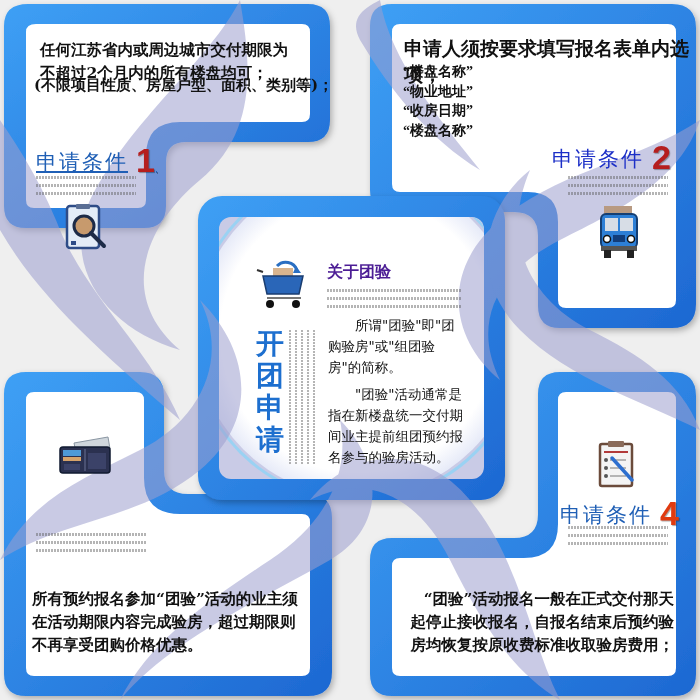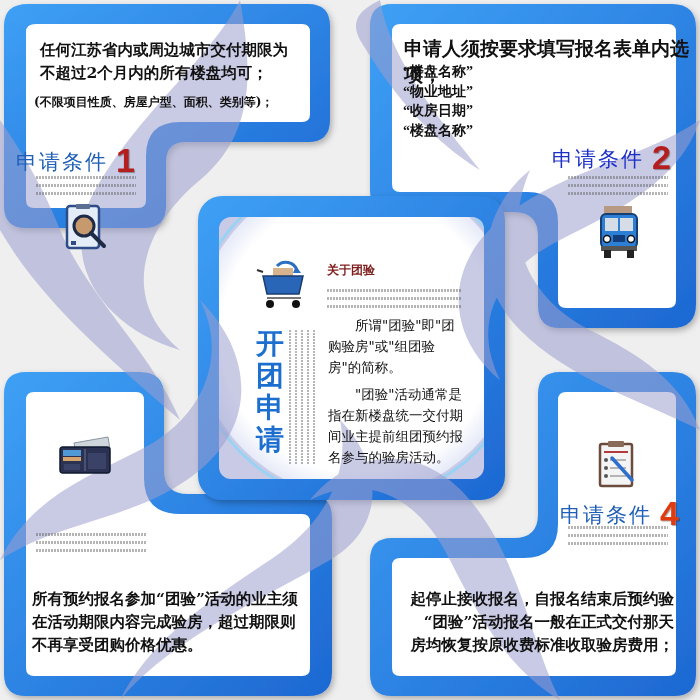--- a/index.html
+++ b/index.html
@@ -14,21 +14,21 @@
   .filler { position: absolute; height: 24px; width: 150px;
     background: repeating-linear-gradient(90deg, rgba(90,90,90,0.45) 0 2px, transparent 2px 3px);
     -webkit-mask: repeating-linear-gradient(180deg, #000 0 3px, transparent 3px 8px);
     mask: repeating-linear-gradient(180deg, #000 0 3px, transparent 3px 8px); }
   .fillerv { position: absolute; width: 28px; height: 130px;
     background: repeating-linear-gradient(180deg, rgba(90,90,90,0.45) 0 2px, transparent 2px 3px);
     -webkit-mask: repeating-linear-gradient(90deg, #000 0 2px, transparent 2px 6px);
     mask: repeating-linear-gradient(90deg, #000 0 2px, transparent 2px 6px); }
   .icon { position: absolute; }
   .vert { position: absolute; font-family: "DejaVu Sans", "Liberation Sans", sans-serif; color: #1d6fcf; font-weight: bold; font-size: 28px; line-height: 32px; width: 34px; text-align: center; }
-  .about-title { position: absolute; font-family: Liberation Mono, monospace; color: #7f1d1d; font-size: 12px; font-weight: bold; }
+  .about-title { position: absolute; font-family: Liberation Mono, monospace; color: #4c1d95; font-size: 16px; font-weight: bold; }
   .about-body { position: absolute; font-family: "DejaVu Sans", "Liberation Sans", sans-serif; color: #111; font-size: 13.5px; line-height: 21px; }
   .about-body p { margin: 0; text-indent: 2em; }
 </style>
 </head>
 <body>
 
 <div class="canvas">
 
   <svg class="bg" width="700" height="700" viewBox="0 0 700 700">
     <defs>
@@ -85,22 +85,22 @@
       <path d="M700,430 C640,400 570,380 520,330 C470,280 480,210 530,170 C500,240 530,300 590,330 C640,355 680,380 700,430 Z"></path>
       <path d="M0,230 C40,300 110,360 180,420 C150,350 90,300 60,230 C40,180 20,150 0,120 Z"></path>
       <path d="M380,0 C390,60 440,120 480,170 C430,140 390,90 360,40 C350,20 360,10 380,0 Z"></path>
     </g>
   </svg>
 
   <div class="txt" style="left:40px;top:38px;font-size:15.5px;line-height:23px;">
     <div>任何江苏省内或周边城市交付期限为</div>
     <div>不超过2个月内的所有楼盘均可；</div>
   </div>
-  <div class="txt" style="left:34px;top:94px;font-size:12px;">(不限项目性质、房屋户型、面积、类别等)；</div>
-  <div class="cond" style="left:16px;top:141px;">
+  <div class="txt" style="left:34px;top:76px;font-size:15px;">(不限项目性质、房屋户型、面积、类别等)；</div>
+  <div class="cond" style="left:36px;top:141px;text-decoration:underline;">
     <span>申请条件</span><span class="num">1</span>
   </div>
   <div class="filler" style="left:36px;top:176px;width:100px;"></div>
   <svg class="icon" style="left:64px;top:204px" width="48" height="52" viewBox="0 0 48 52">
     <rect x="3" y="2" width="32" height="42" rx="3" fill="#e3ecf7" stroke="#2e4c87" stroke-width="2.5"></rect>
     <rect x="12" y="0" width="14" height="5" rx="1" fill="#5b6f95"></rect>
     <circle cx="20" cy="22" r="10" fill="#c79a6d" stroke="#1d2b47" stroke-width="3"></circle>
     <line x1="27" y1="29" x2="40" y2="42" stroke="#1d2b47" stroke-width="4" stroke-linecap="round"></line>
     <rect x="7" y="37" width="5" height="4" fill="#2e4c87"></rect>
   </svg>
@@ -181,18 +181,18 @@
       <line x1="12" y1="28" x2="28" y2="28" stroke="#777"></line>
     <circle cx="8" cy="36" r="2" fill="#555"></circle>
       <line x1="12" y1="36" x2="28" y2="36" stroke="#777"></line>
     <line x1="14" y1="18" x2="34" y2="40" stroke="#2d6fcf" stroke-width="3.5" stroke-linecap="round"></line>
   </svg>
   <div class="cond" style="left:560px;top:494px;">
     <span>申请条件</span><span class="num" style="color:#e03a10">4</span>
   </div>
   <div class="filler" style="left:568px;top:526px;width:100px;"></div>
   <div class="txt" style="left:396px;top:587px;font-size:15.5px;line-height:23px;text-align:right;width:278px;">
+    <div>“团验”活动报名一般在正式交付那天</div>
     <div>起停止接收报名，自报名结束后预约验</div>
-    <div>“团验”活动报名一般在正式交付那天</div>
     <div>房均恢复按原收费标准收取验房费用；</div>
   </div>
 
 </div>
 
 </body></html>

